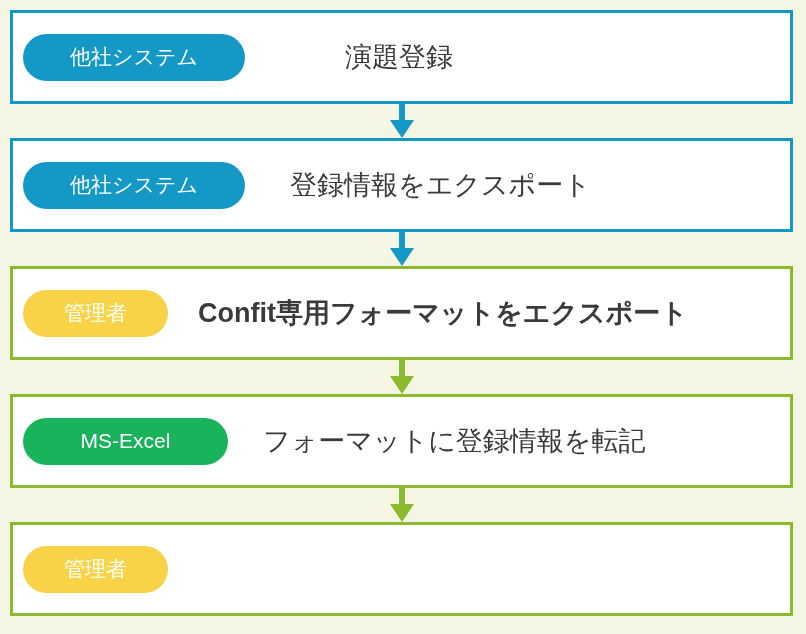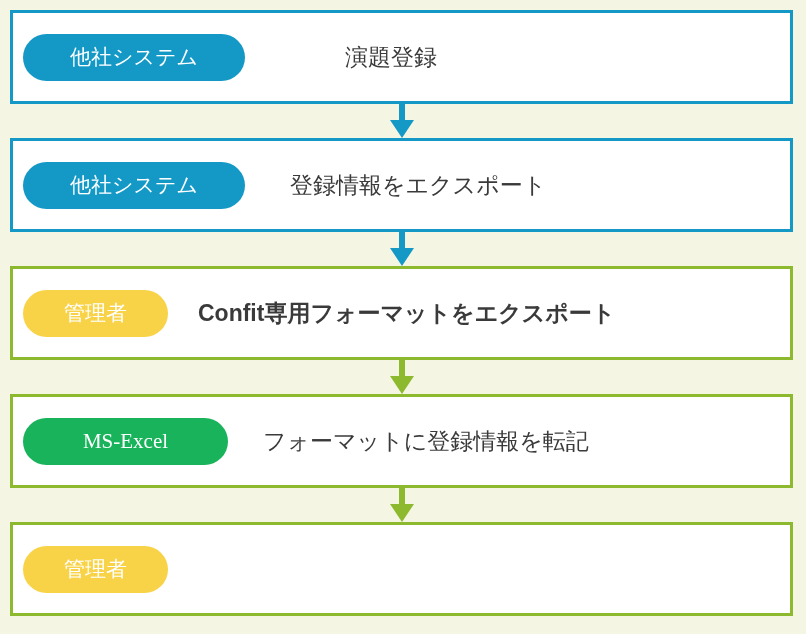--- a/index.html
+++ b/index.html
@@ -29,23 +29,23 @@
     align-items: center;
     justify-content: center;
     height: 47px;
     border-radius: 24px;
     color: var(--badge-text, #FFFFFF);
     font-size: 21px;
     flex: none;
   }
   .badge-blue   { width: 222px; background: var(--badge-blue, #1499C7); }
   .badge-yellow { width: 145px; background: var(--badge-yellow, #F8D348); }
-  .badge-green  { width: 205px; background: var(--badge-green, #18B35A); font-family: Liberation Serif, serif; }
+  .badge-green  { width: 205px; background: var(--badge-green, #18B35A); }
   .label {
-    font-size: 23px;
+    font-size: 27px;
     color: var(--label-text, #3A3A3A);
     white-space: nowrap;
   }
   .m-xl { margin-left: 100px; }
   .m-l  { margin-left: 45px;  }
   .m-m  { margin-left: 35px;  }
   .m-s  { margin-left: 30px; font-weight: bold;  }
   .arrow {
     height: 34px;
     display: flex;

